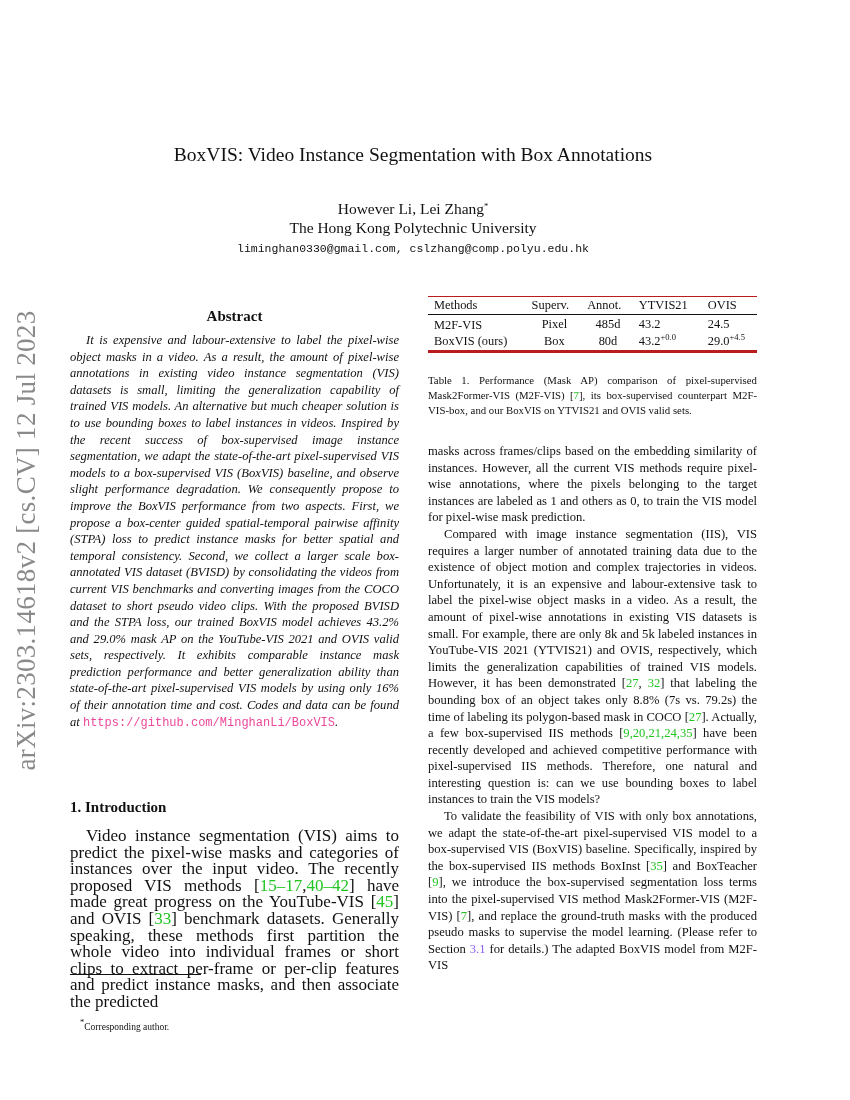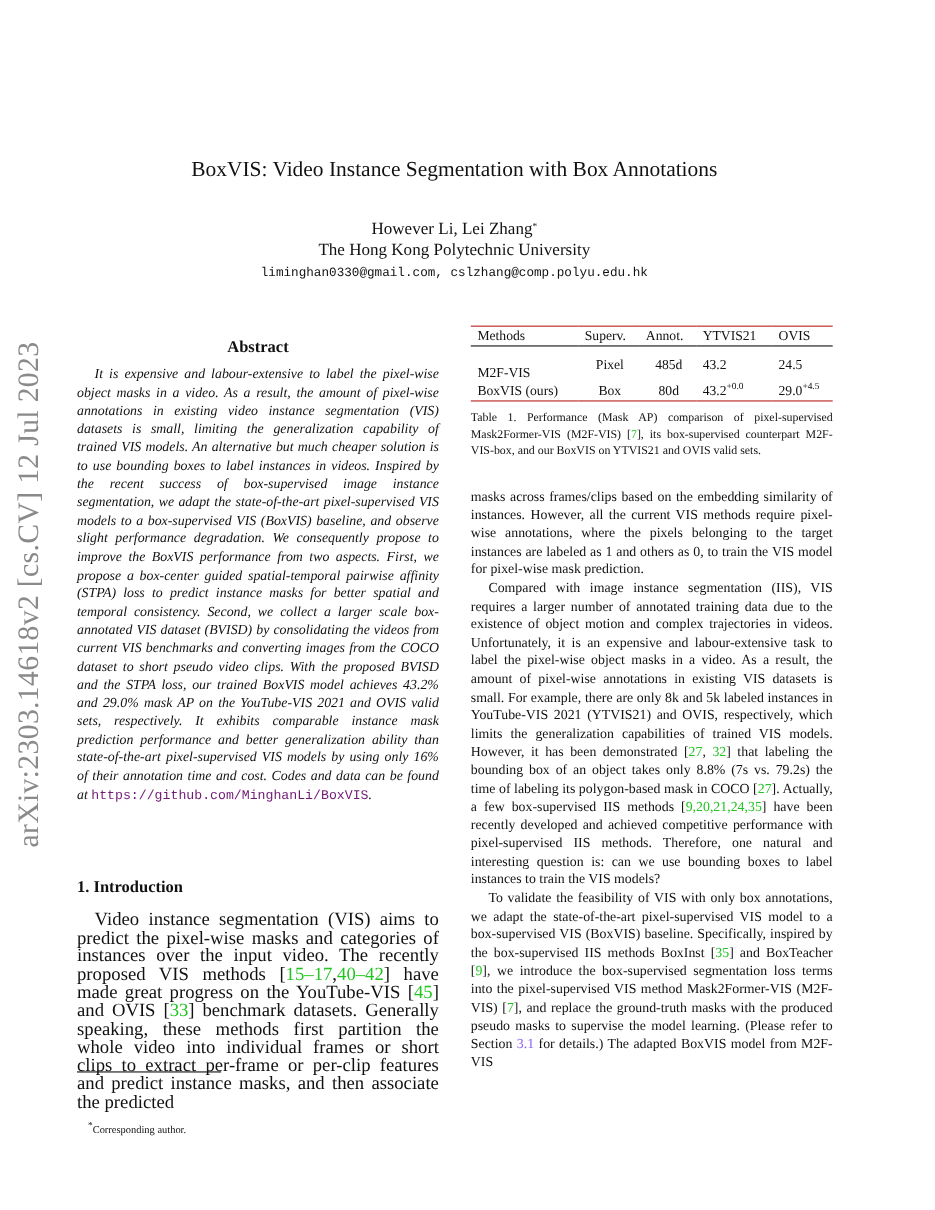--- a/index.html
+++ b/index.html
@@ -7,34 +7,34 @@
   .title { position:absolute; top:144px; left:0; width:826px; text-align:center; font-weight:normal; font-size:19.5px; }
   .authors { position:absolute; top:200px; left:0; width:826px; text-align:center; font-size:15.5px; }
   .affil { position:absolute; top:219px; left:0; width:826px; text-align:center; font-size:15.5px; }
   .email { position:absolute; top:242px; left:0; width:826px; text-align:center; font-family:"Liberation Mono", monospace; font-size:11.5px; }
   .stamp { position:absolute; left:-214px; top:525px; width:480px; text-align:center; transform:rotate(-90deg); transform-origin:center center; font-size:27px; color:#8a8a8a; letter-spacing:0.3px; }
   .col-left { position:absolute; left:70px; width:329px; }
   .col-right { position:absolute; left:428px; width:329px; }
   .abs-head { position:absolute; top:308px; left:70px; width:329px; text-align:center; font-weight:bold; font-size:15px; }
   .abstract { top:332px; font-style:italic; font-size:12.6px; line-height:16.6px; text-align:justify; }
   .abstract p { margin:0; text-indent:16px; }
-  .link { color:#701a75; font-family:"Liberation Mono", monospace; font-style:normal; font-size:12px; }
+  .link { color:#ec4899; font-family:"Liberation Mono", monospace; font-style:normal; font-size:12px; }
   .cite { color:#22c422; }
   .secref { color:#8b5cf6; }
   .intro-head { position:absolute; top:799px; left:70px; font-weight:bold; font-size:15px; }
   .intro { top:828px; font-size:17px; line-height:16.6px; text-align:justify; }
   .intro p, .rtext p { margin:0; text-indent:16px; }
   .rtext { top:443px; font-size:12.6px; line-height:16.6px; text-align:justify; }
   .rtext p.cont { text-indent:0; }
   .footrule { position:absolute; top:974px; left:70px; width:131px; border-top:1px solid #111; }
   .footnote { position:absolute; top:1022px; left:80px; font-size:9.5px;text-align:right; }
   table.res { position:absolute; top:296px; left:428px; width:329px; border-collapse:collapse; font-size:12.4px; }
   table.res th { font-weight:normal; text-align:left; padding:1px 4px 1px 6px; border-top:1px solid #b91c1c; border-bottom:1px solid #111; }
   table.res td { padding:0 4px 0 6px; line-height:16.3px; }
-  table.res tr.last td { border-bottom:1px solid #b91c1c; }
+  table.res tr.last td { border-bottom:3px solid #b91c1c; }
   table.res .c { text-align:center; }
   sup { font-size:8.5px; vertical-align:5px; line-height:0; }
   .caption { position:absolute; top:373px; left:428px; width:329px; font-size:10.8px; line-height:15px; text-align:justify; }
 </style>
 </head>
 <body>
 
 <div class="stamp">arXiv:2303.14618v2  [cs.CV]  12 Jul 2023</div>
 
 <div class="title">BoxVIS: Video Instance Segmentation with Box Annotations</div>
@@ -60,21 +60,21 @@
     <tr>
       <th>Methods</th>
       <th>Superv.</th>
       <th>Annot.</th>
       <th>YTVIS21</th>
       <th>OVIS</th>
     </tr>
   </thead>
   <tbody>
     <tr>
-      <td style="padding-top:16px">M2F-VIS</td>
+      <td style="padding-top:2px">M2F-VIS</td>
       <td class="c">Pixel</td>
       <td class="c">485d</td>
       <td><span>43.2</span><sup></sup></td>
       <td><span>24.5</span><sup></sup></td>
     </tr>
     <tr class="last">
       <td>BoxVIS (ours)</td>
       <td class="c">Box</td>
       <td class="c">80d</td>
       <td><span>43.2</span><sup>+0.0</sup></td>

